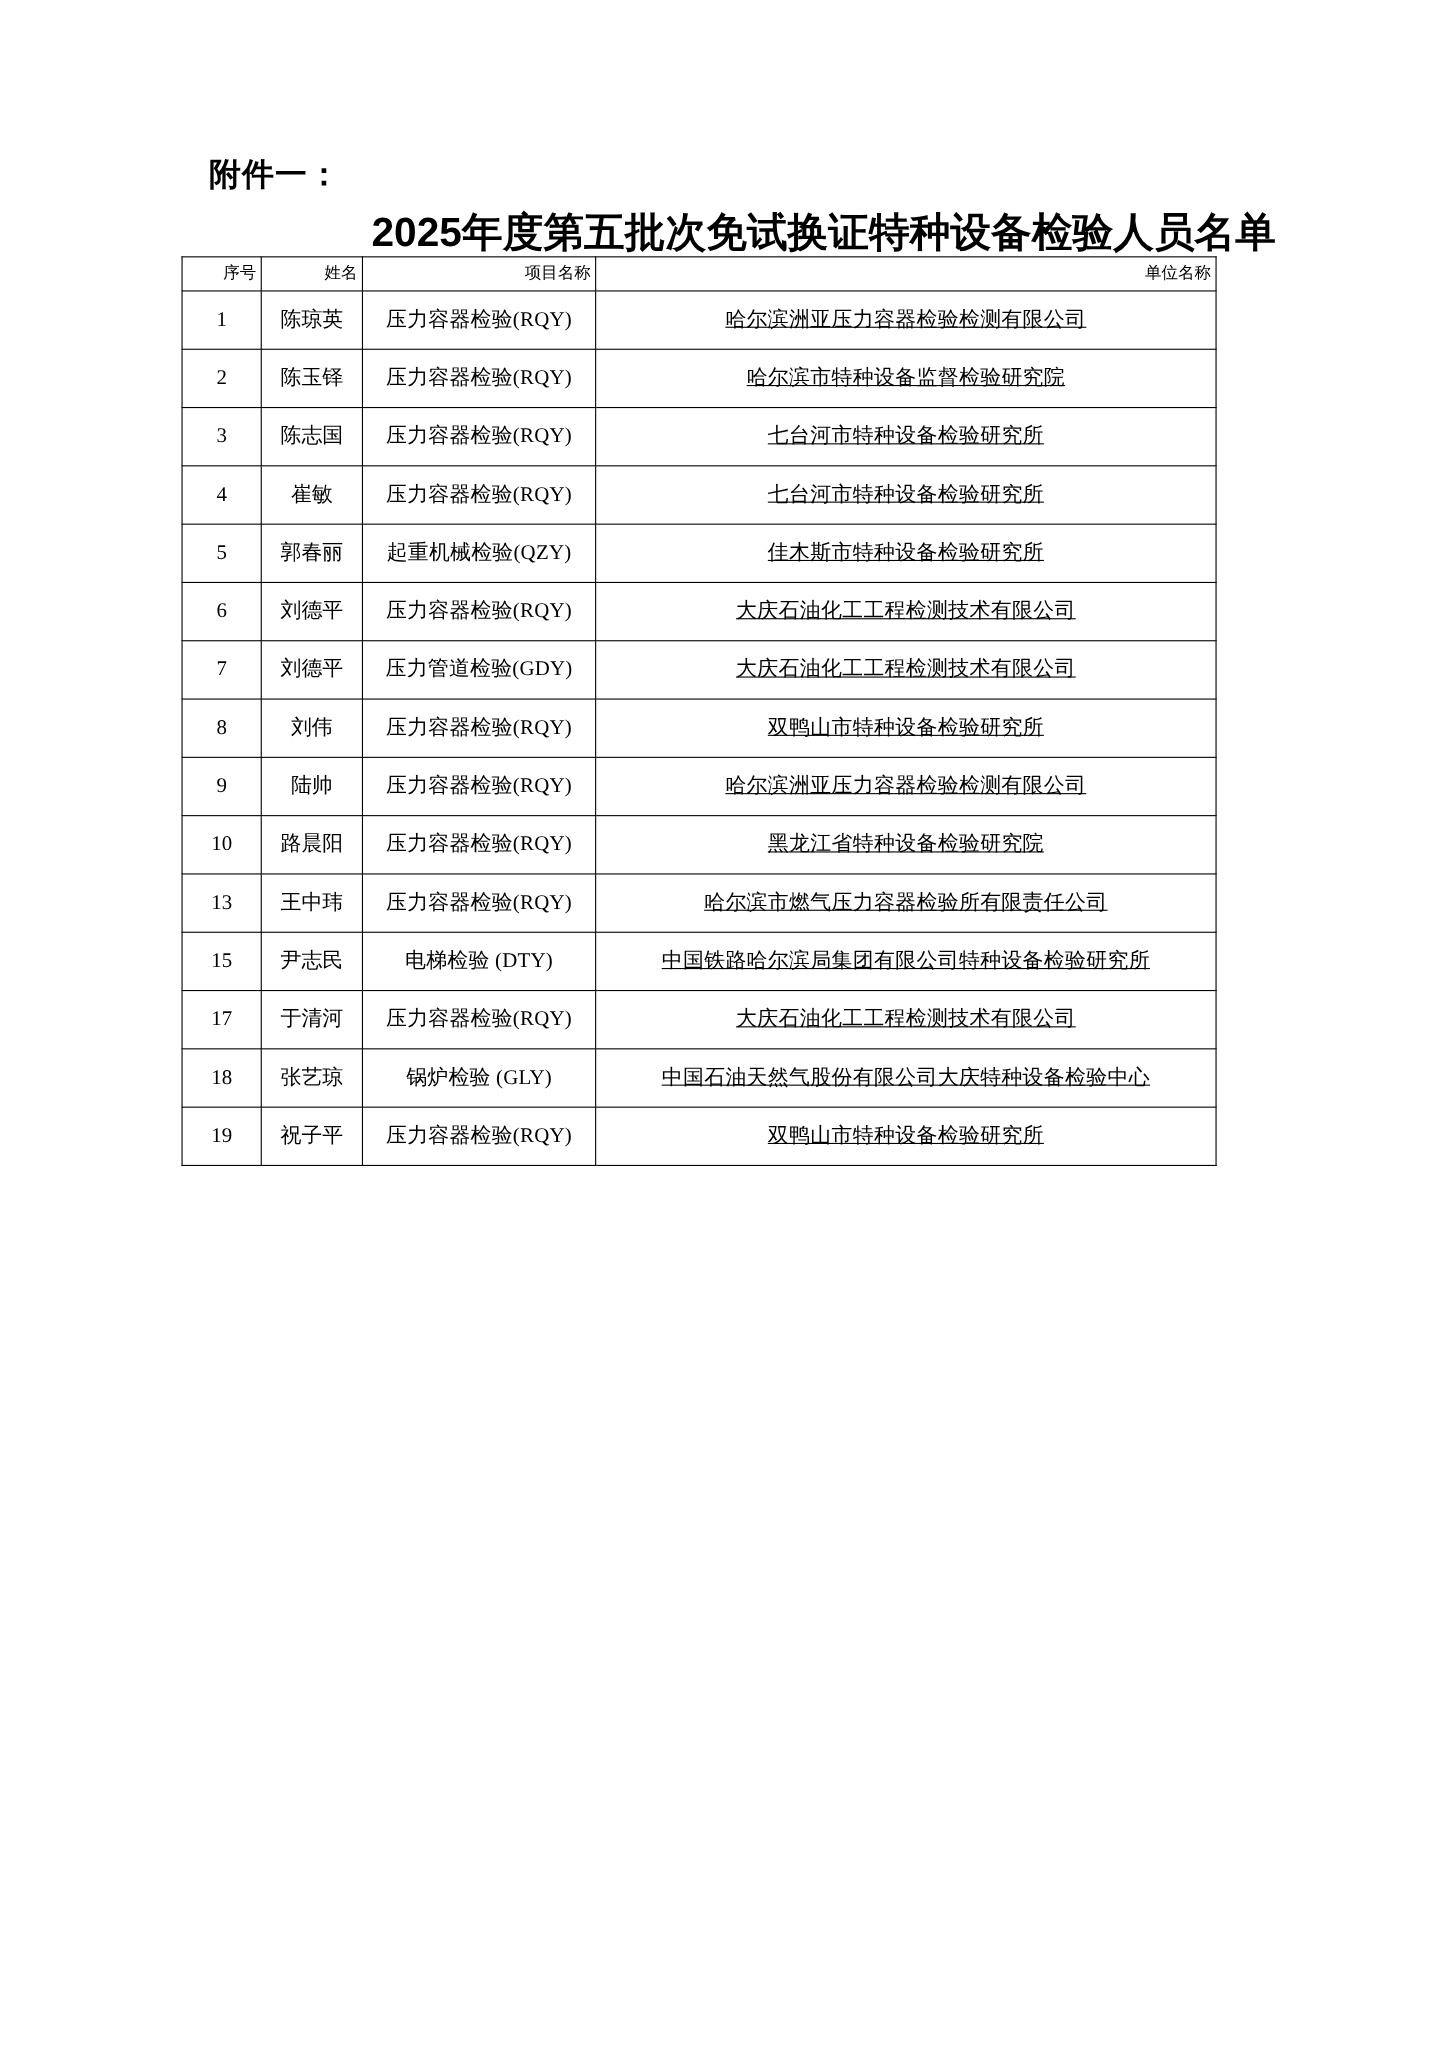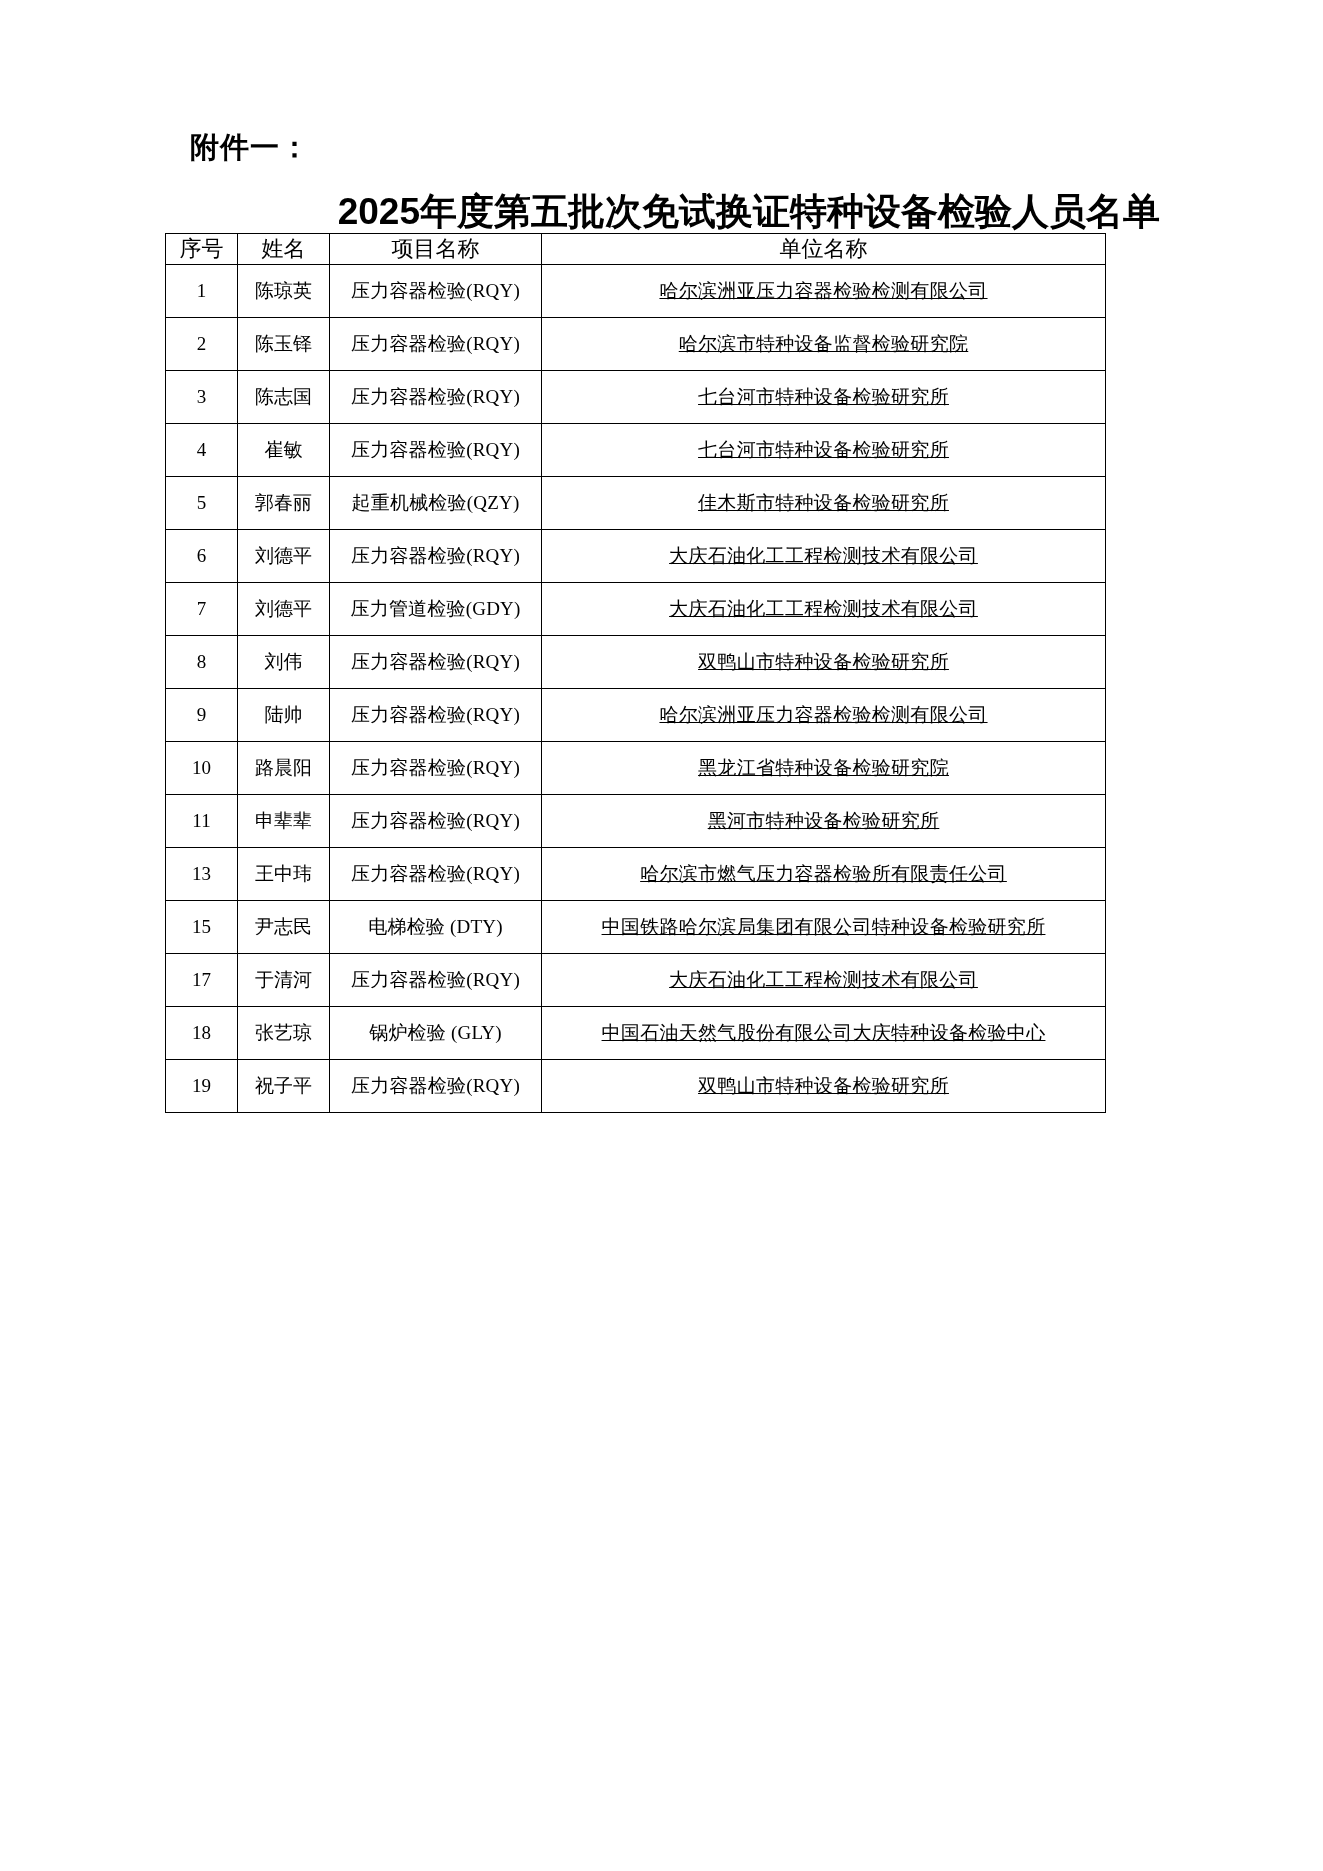--- a/index.html
+++ b/index.html
@@ -18,21 +18,21 @@
   .page {
     position: absolute;
     left: 0; top: 0;
     width: 1323px;
     height: 1871px;
     background: #fff;
   }
   .attachment-label {
     position: absolute;
     left: 190px;
-    top: 128px;
+    top: 139px;
     font-size: 29px;
     font-weight: bold;
     letter-spacing: 1px;
     font-family: "Liberation Sans", "DejaVu Sans", sans-serif;
     white-space: nowrap;
   }
   .doc-title {
     position: absolute;
     left: 165px;
     top: 187px;
@@ -60,21 +60,22 @@
     text-align: center;
     vertical-align: middle;
     font-size: 19px;
     font-weight: normal;
     padding: 0 4px;
     line-height: 1.35;
     font-family: "Liberation Serif", "DejaVu Serif", serif;
   }
   table.roster thead th {
     height: 30px;
-    font-size: 22px;
+    font-size: 15px;
+    text-align: right;
   }
   table.roster tbody td {
     height: 52px;
   }
   col.c-idx { width: 72px; }
   col.c-name { width: 92px; }
   col.c-proj { width: 212px; }
   col.c-unit { width: 564px; }
   .cell-unit { letter-spacing: 0.3px; text-decoration: underline; }
   .cell-proj { letter-spacing: 0.2px; }
@@ -160,26 +161,20 @@
             <td class="cell-proj">压力容器检验(RQY)</td>
             <td class="cell-unit">哈尔滨洲亚压力容器检验检测有限公司</td>
           </tr>
           <tr>
             <td class="cell-idx">10</td>
             <td class="cell-name">路晨阳</td>
             <td class="cell-proj">压力容器检验(RQY)</td>
             <td class="cell-unit">黑龙江省特种设备检验研究院</td>
           </tr>
           <tr>
-            <td class="cell-idx">11</td>
-            <td class="cell-name">申辈辈</td>
-            <td class="cell-proj">压力容器检验(RQY)</td>
-            <td class="cell-unit">黑河市特种设备检验研究所</td>
-          </tr>
-          <tr>
             <td class="cell-idx">13</td>
             <td class="cell-name">王中玮</td>
             <td class="cell-proj">压力容器检验(RQY)</td>
             <td class="cell-unit">哈尔滨市燃气压力容器检验所有限责任公司</td>
           </tr>
           <tr>
             <td class="cell-idx">15</td>
             <td class="cell-name">尹志民</td>
             <td class="cell-proj">电梯检验 (DTY)</td>
             <td class="cell-unit">中国铁路哈尔滨局集团有限公司特种设备检验研究所</td>

